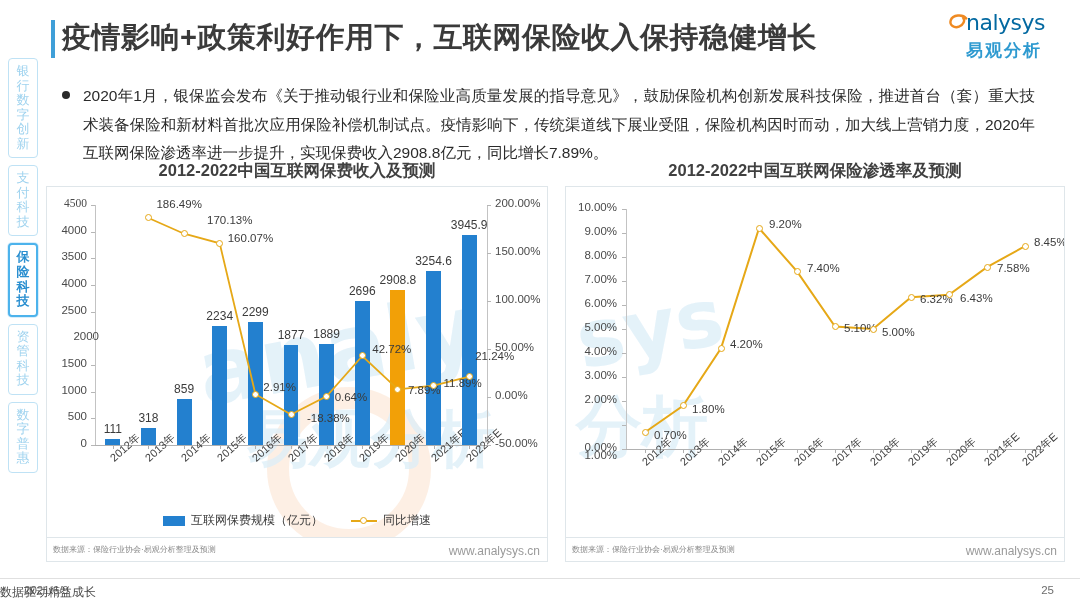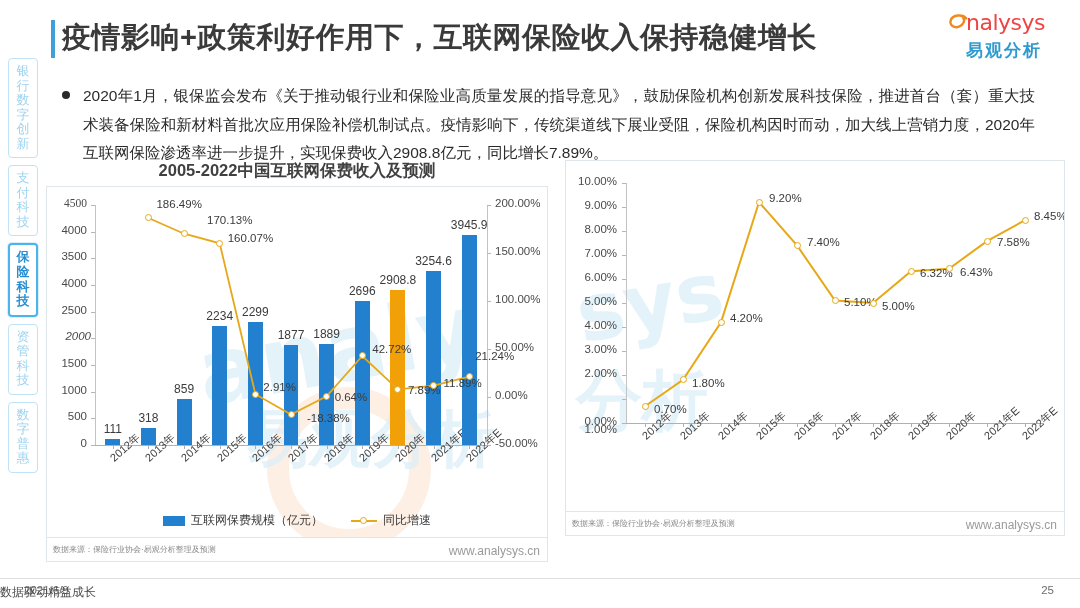--- a/index.html
+++ b/index.html
@@ -15,21 +15,21 @@
   .page-title{
     position:absolute;left:62px;top:18px;
     font-size:29px;font-weight:bold;color:#3a3a3a;letter-spacing:.5px;
     white-space:nowrap;
   }
   .logo{position:absolute;right:16px;top:10px;width:120px;height:52px;text-align:center;}
   .logo-top{position:relative;height:28px;}
   .logo-swoosh{position:absolute;left:4px;top:2px;width:22px;height:22px;}
   .logo-word{
     position:absolute;left:22px;top:0px;
-    font-size:22px;color:#ef4444;font-family:"DejaVu Sans",sans-serif;
+    font-size:22px;color:#0369a1;font-family:"DejaVu Sans",sans-serif;
     letter-spacing:-.5px;font-weight:500;
   }
   .logo-cn{
     margin-top:1px;font-size:17px;color:#2e9ad0;font-weight:bold;letter-spacing:2px;
   }
   
   .rail{position:absolute;left:8px;top:58px;width:34px;}
   .rail-item{
     width:30px;margin-bottom:7px;border:1px solid #bfe2f5;border-radius:4px;
     padding:5px 0 6px 0;box-sizing:border-box;
@@ -182,21 +182,21 @@
       <span>惠</span>
     </div>
   </div>
 
 <div class="bullet-row">
   <div class="bullet-dot"></div>
   <div class="bullet-text">2020年1月，银保监会发布《关于推动银行业和保险业高质量发展的指导意见》，鼓励保险机构创新发展科技保险，推进首台（套）重大技术装备保险和新材料首批次应用保险补偿机制试点。疫情影响下，传统渠道线下展业受阻，保险机构因时而动，加大线上营销力度，2020年互联网保险渗透率进一步提升，实现保费收入2908.8亿元，同比增长7.89%。</div>
 </div>
 
 <div class="panel panel-left">
-  <div class="chart-title">2005-2022中国互联网保费收入及预测</div>
+  <div class="chart-title">2012-2022中国互联网保费收入及预测</div>
   <div class="chart-box" id="chart1">
     <div class="wm wm1">analy</div>
     <div class="wm-o"></div>
     <div class="wm wm2">易观分析</div>
     <div class="legend">
       <div class="lg-item">
         <span class="lg-bar"></span>
         <span>互联网保费规模（亿元）</span>
       </div>
       <div class="lg-item">
@@ -211,21 +211,21 @@
       <div class="axisline" style="left: 48px; top: 258px; width: 392px; height: 1px; background: rgb(176, 176, 176);"></div>
       <div class="axisline" style="left: 440px; top: 18px; width: 1px; height: 240px; background: rgb(195, 195, 195);"></div>
       <div class="ytick" style="left: 0px; top: 250px; width: 40px;">0</div>
       <div class="tickmark" style="left: 44px; top: 258px;"></div>
       <div class="ytick" style="left: 0px; top: 223.333px; width: 40px;">500</div>
       <div class="tickmark" style="left: 44px; top: 231.333px;"></div>
       <div class="ytick" style="left: 0px; top: 196.667px; width: 40px;">1000</div>
       <div class="tickmark" style="left: 44px; top: 204.667px;"></div>
       <div class="ytick" style="left: 0px; top: 170px; width: 40px;">1500</div>
       <div class="tickmark" style="left: 44px; top: 178px;"></div>
-      <div class="ytick" style="left: 4px; top: 143.333px; width: 40px; font-style: italic;">2000</div>
+      <div class="ytick" style="left: 12px; top: 143.333px; width: 40px;">2000</div>
       <div class="tickmark" style="left: 44px; top: 151.333px;"></div>
       <div class="ytick" style="left: 0px; top: 116.667px; width: 40px;">2500</div>
       <div class="tickmark" style="left: 44px; top: 124.667px;"></div>
       <div class="ytick" style="left: 0px; top: 90px; width: 40px;">4000</div>
       <div class="tickmark" style="left: 44px; top: 98px;"></div>
       <div class="ytick" style="left: 0px; top: 63.3333px; width: 40px;">3500</div>
       <div class="tickmark" style="left: 44px; top: 71.3333px;"></div>
       <div class="ytick" style="left: 0px; top: 36.6667px; width: 40px;">4000</div>
       <div class="tickmark" style="left: 44px; top: 44.6667px;"></div>
       <div class="ytick" style="left: 0px; top: 10px; width: 40px; font-family: Liberation Serif, serif;">4500</div>
@@ -310,20 +310,21 @@
       <div class="marker" style="left: 418.682px; top: 186.11px;"></div>
       <div class="pctlab" style="left: 428.182px; top: 162.61px;">21.24%</div>
     </div>
   <div class="src-bar">
     <div class="src-text">数据来源：保险行业协会·易观分析整理及预测</div>
     <div class="src-url">www.analysys.cn</div>
   </div>
 </div>
 
 <div class="panel panel-right">
+  <div class="chart-title">2012-2022中国互联网保险渗透率及预测</div>
   <div class="chart-box" id="chart2">
     <div class="wm wm1" style="left:10px;top:95px;font-size:80px;">sys</div>
     <div class="wm wm2" style="left:10px;top:195px;font-size:66px;">分析</div>
   <div class="axisline" style="left: 60px; top: 22px; width: 1px; height: 240px; background: rgb(195, 195, 195);"></div>
       <div class="axisline" style="left: 60px; top: 262px; width: 418px; height: 1px; background: rgb(176, 176, 176);"></div>
       <div class="ytick" style="left: 0px; top: 254px; width: 51px;">0.00%</div>
       <div class="tickmark" style="left: 56px; top: 262px;"></div>
       <div class="ytick" style="left: 0px; top: 230px; width: 51px; margin-top: 32px;">1.00%</div>
       <div class="tickmark" style="left: 56px; top: 238px;"></div>
       <div class="ytick" style="left: 0px; top: 206px; width: 51px;">2.00%</div>

